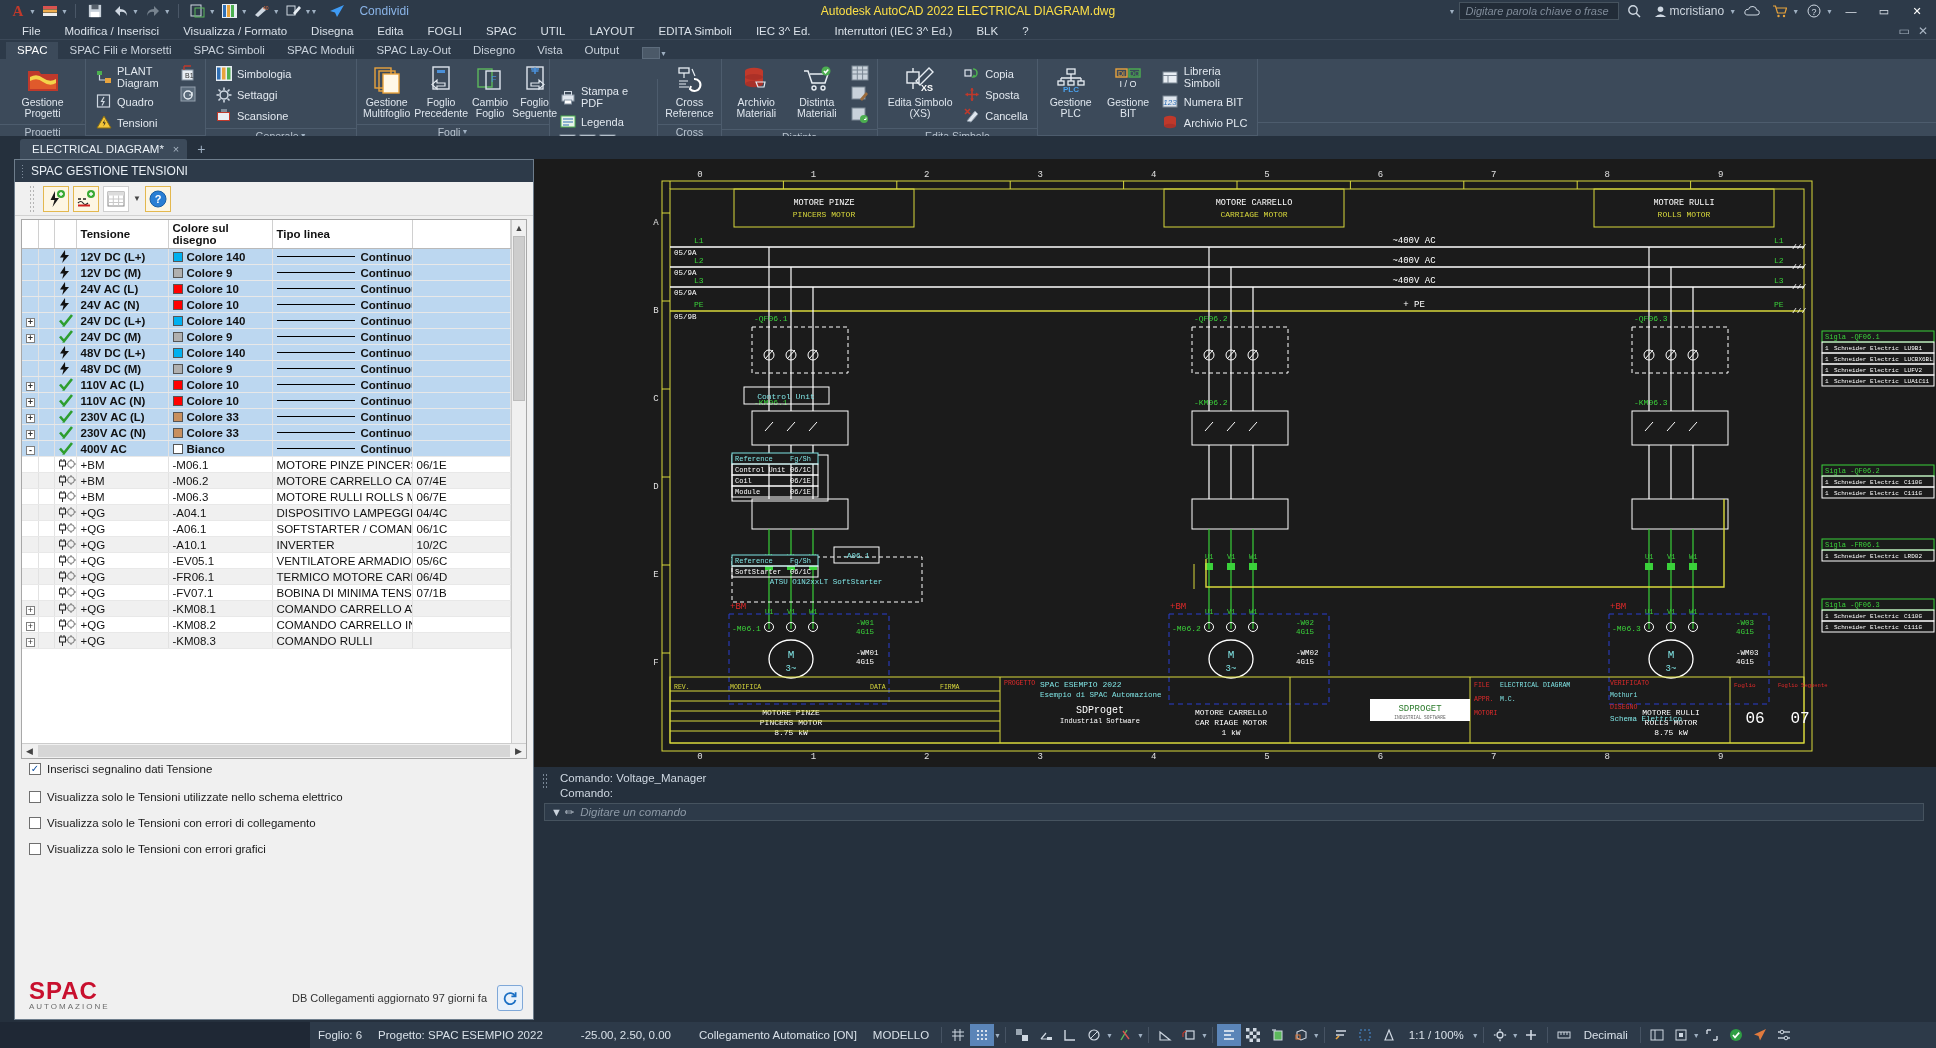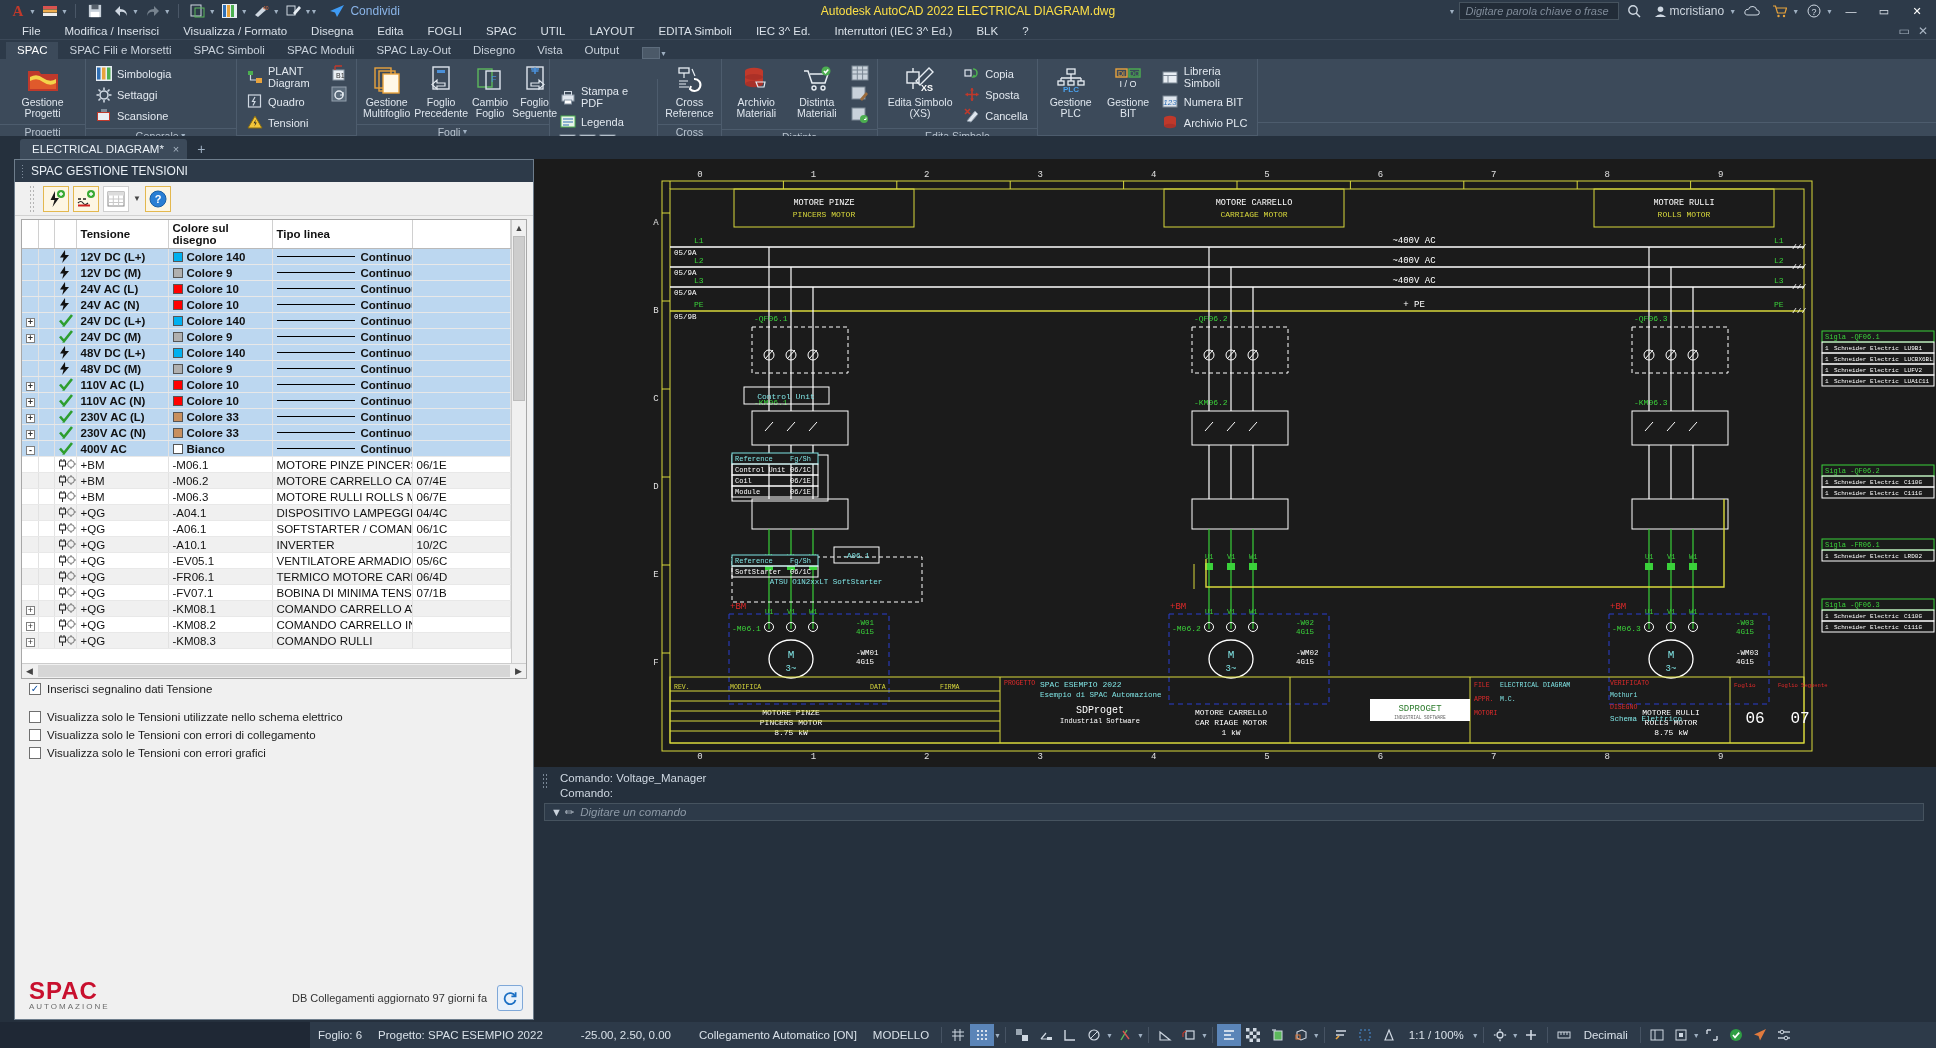--- a/index.html
+++ b/index.html
@@ -22,21 +22,21 @@
   }
   .tb-left { display: flex; align-items: center; gap: 2px; padding-left: 6px; }
   .tb-btn {
     width: 24px; height: 20px; display: flex; align-items: center; justify-content: center;
     color: #cfd6df; font-size: 12px; cursor: default;
   }
   .tb-btn.logo { color: #c0392b; font-weight: bold; font-size: 15px; font-family: "Liberation Serif", serif;}
   .caret { font-size: 7px; color: #9fb0c2; margin-left: -3px; }
   .tb-sep { width: 1px; height: 14px; background: #4a5767; margin: 0 5px; }
   .share {
-    display: flex; align-items: center; gap: 5px; color: #8ab4e8; margin-left: 10px; font-size: 12px;
+    display: flex; align-items: center; gap: 14px; color: #8ab4e8; margin-left: 10px; font-size: 12px;
   }
   .tb-title {
     position: absolute; left: 0; right: 0; text-align: center; font-size: 12px; color: #fde047;
     pointer-events: none;
   }
   .tb-right {
     margin-left: auto; display: flex; align-items: center; gap: 3px; padding-right: 4px;
   }
   .searchbox {
     width: 160px; height: 18px; background: #222c38; border: 1px solid #46535f;
@@ -119,21 +119,21 @@
     border-bottom:1px solid #d2d2d2;
   }
   .tbtn { width:26px;height:26px; border:1px solid #e3b84f; background:#fdf6e3;
           display:flex;align-items:center;justify-content:center;}
   .tbtn.plain{border:1px solid #cfcfcf;background:#fff;}
   .gripcol{width:6px;height:28px;background-image:radial-gradient(#b5b5b5 35%,transparent 36%);
            background-size:3px 4px;margin-right:4px;}
 
   
   .tblwrap { flex: 0 0 auto; margin: 3px 6px 0 6px; border:1px solid #a8a8a8; background:#fff;
-             height: 460px; position:relative; overflow:hidden;}
+             height: 540px; position:relative; overflow:hidden;}
   table.grid { border-collapse: collapse; width: 100%; font-size: 11.5px; color: #111; table-layout: fixed;}
   table.grid th {
     background: #fff; border-right: 1px solid #d0d0d0; border-bottom: 1px solid #b9b9b9;
     font-weight: bold; text-align: left; padding: 2px 4px; font-size: 11.5px; height: 18px;
   }
   table.grid td { border-right: 1px solid #e2e2e2; border-bottom: 1px solid #e8e8e8;
                   padding: 0 4px; height: 16px; white-space: nowrap; overflow: hidden;}
   tr.volt td { background: #bcd7f0; font-weight: bold; }
   tr.child td { background: #fff; font-weight: normal; }
   tr.child.alt td { background: #f0f0f0; }
@@ -149,21 +149,21 @@
   .hs-arrow{width:15px;height:14px;display:flex;align-items:center;justify-content:center;font-size:9px;color:#444;}
   .hs-bar{flex:1;height:12px;background:#d6d6d6;margin:0 1px;}
   .vscroll{position:absolute;right:0;top:0;width:15px;height:100%;background:#f0f0f0;border-left:1px solid #ccc;}
   .vs-arrow{width:14px;height:15px;display:flex;align-items:center;justify-content:center;font-size:9px;color:#444;}
   .vs-thumb{position:absolute;top:16px;left:1px;width:12px;height:165px;background:#cdcdcd;border:1px solid #bbb;}
 
   .pal-check { display:flex; align-items:center; gap:6px; font-size:11.5px; color:#1a1a1a; padding:4px 0 0 14px;}
   .cbox{width:12px;height:12px;border:1px solid #6f6f6f;background:#fff;display:inline-block;
         line-height:10px;text-align:center;font-size:10px;color:#0a4d9e;}
   .hint{ text-align:center; color:#8d8d8d; font-size:11.5px; padding: 12px 0 0 0;}
-  .pal-checks2{ padding: 16px 0 0 14px; display:flex;flex-direction:column;gap:6px;justify-content:flex-end;}
+  .pal-checks2{ padding: 16px 0 0 14px; display:flex;flex-direction:column;gap:14px;justify-content:flex-end;}
   .pal-footer{ margin-top:auto; display:flex; align-items:flex-end; padding: 0 10px 8px 14px;}
   .spaclogo{ color:#c8102e; font-weight:bold; font-size:24px; letter-spacing:1px; line-height:22px;}
   .spacsub{ color:#6b6b6b; font-size:8px; letter-spacing:2px; text-align:right;}
   .dbinfo{ margin-left:auto; display:flex; align-items:center; gap:10px; font-size:11px; color:#333;}
   .refbtn{width:26px;height:26px;border:1px solid #7fa8d8;background:#e8f1fb;border-radius:3px;
           display:flex;align-items:center;justify-content:center;color:#1a6fc4;font-size:14px;}
 
   
   .canvas {
     position: absolute; top: 159px; left: 534px; width: 1402px; height: 608px;
@@ -375,70 +375,20 @@
             <svg width="32" height="28" viewBox="0 0 32 28">
               <path d="M1 5 H12 L14 8 H31 V25 H1 Z" fill="#c0392b"></path>
               <path d="M3 11 Q10 7 16 12 Q23 17 29 13 V22 H3 Z" fill="#f3d34a"></path>
               <path d="M3 15 Q10 11 16 16 Q23 21 29 17 V23 H3 Z" fill="#e05a2b"></path>
             </svg>
           </span>
           <span>Gestione<br>Progetti</span>
         </div>
       </div>
       <div class="rgroup-title">Progetti</div>
-    </div>
-
-    <div class="rgroup" style="width:151px;">
-      <div class="rgroup-body">
-        <div class="smallcol">
-          <div class="smallbtn">
-            <span class="ico">
-              <svg width="16" height="15" viewBox="0 0 16 15">
-                  <rect width="16" height="15" fill="#e8eef4"></rect>
-                  <rect x="1" y="1.5" width="3.5" height="12" fill="#2f6fb5"></rect>
-                  <rect x="6" y="1.5" width="3.5" height="12" fill="#e8a33d"></rect>
-                  <rect x="11" y="1.5" width="3.5" height="12" fill="#4caf50"></rect>
-                </svg>
-            </span>
-            <span>Simbologia</span>
-          </div>
-          <div class="smallbtn">
-            <span class="ico">
-              <svg width="16" height="16" viewBox="0 0 16 16">
-                  <circle cx="8" cy="8" r="4" fill="none" stroke="#cfd8e2" stroke-width="1.6"></circle>
-                  <g stroke="#cfd8e2" stroke-width="1.6">
-                    <line x1="8" y1="0.5" x2="8" y2="3"></line>
-                    <line x1="8" y1="13" x2="8" y2="15.5"></line>
-                    <line x1="0.5" y1="8" x2="3" y2="8"></line>
-                    <line x1="13" y1="8" x2="15.5" y2="8"></line>
-                    <line x1="2.5" y1="2.5" x2="4.5" y2="4.5"></line>
-                    <line x1="11.5" y1="11.5" x2="13.5" y2="13.5"></line>
-                    <line x1="13.5" y1="2.5" x2="11.5" y2="4.5"></line>
-                    <line x1="4.5" y1="11.5" x2="2.5" y2="13.5"></line>
-                  </g>
-                </svg>
-            </span>
-            <span>Settaggi</span>
-          </div>
-          <div class="smallbtn">
-            <span class="ico">
-              <svg width="16" height="15" viewBox="0 0 16 15">
-                  <rect x="1" y="4" width="13" height="9" fill="#c0392b"></rect>
-                  <rect x="2" y="5" width="11" height="7" fill="#e8eef4"></rect>
-                  <path d="M5 1 L11 1 L11 4 L5 4 Z" fill="#7d8b99"></path>
-                </svg>
-            </span>
-            <span>Scansione</span>
-          </div>
-        </div>
-      </div>
-      <div class="rgroup-title dd-title">
-        <span>Generale</span>
-        <span class="caret">▼</span>
-      </div>
     </div>
 
     <div class="rgroup" style="width:120px;border-right:1px solid #4d5c6d;">
       <div class="rgroup-body">
         <div class="smallcol">
           <div class="smallbtn">
             <span class="ico">
               <svg width="16" height="15" viewBox="0 0 16 15">
                   <rect x="1" y="1" width="5" height="4" fill="#4caf50"></rect>
                   <rect x="9" y="8" width="6" height="5" fill="#e8a33d"></rect>
@@ -477,20 +427,70 @@
           <span class="ico">
             <svg width="18" height="18" viewBox="0 0 18 18">
                 <rect x="2" y="2" width="14" height="14" fill="#5b6b7b" stroke="#93a0ad"></rect>
                 <circle cx="9" cy="10" r="4" fill="none" stroke="#e8eef4" stroke-width="1.4"></circle>
                 <path d="M13 7 L13 10 L10 10" fill="none" stroke="#e8eef4" stroke-width="1.2"></path>
               </svg>
           </span>
         </div>
       </div>
       <div class="rgroup-title">&nbsp;</div>
+    </div>
+
+    <div class="rgroup" style="width:151px;">
+      <div class="rgroup-body">
+        <div class="smallcol">
+          <div class="smallbtn">
+            <span class="ico">
+              <svg width="16" height="15" viewBox="0 0 16 15">
+                  <rect width="16" height="15" fill="#e8eef4"></rect>
+                  <rect x="1" y="1.5" width="3.5" height="12" fill="#2f6fb5"></rect>
+                  <rect x="6" y="1.5" width="3.5" height="12" fill="#e8a33d"></rect>
+                  <rect x="11" y="1.5" width="3.5" height="12" fill="#4caf50"></rect>
+                </svg>
+            </span>
+            <span>Simbologia</span>
+          </div>
+          <div class="smallbtn">
+            <span class="ico">
+              <svg width="16" height="16" viewBox="0 0 16 16">
+                  <circle cx="8" cy="8" r="4" fill="none" stroke="#cfd8e2" stroke-width="1.6"></circle>
+                  <g stroke="#cfd8e2" stroke-width="1.6">
+                    <line x1="8" y1="0.5" x2="8" y2="3"></line>
+                    <line x1="8" y1="13" x2="8" y2="15.5"></line>
+                    <line x1="0.5" y1="8" x2="3" y2="8"></line>
+                    <line x1="13" y1="8" x2="15.5" y2="8"></line>
+                    <line x1="2.5" y1="2.5" x2="4.5" y2="4.5"></line>
+                    <line x1="11.5" y1="11.5" x2="13.5" y2="13.5"></line>
+                    <line x1="13.5" y1="2.5" x2="11.5" y2="4.5"></line>
+                    <line x1="4.5" y1="11.5" x2="2.5" y2="13.5"></line>
+                  </g>
+                </svg>
+            </span>
+            <span>Settaggi</span>
+          </div>
+          <div class="smallbtn">
+            <span class="ico">
+              <svg width="16" height="15" viewBox="0 0 16 15">
+                  <rect x="1" y="4" width="13" height="9" fill="#c0392b"></rect>
+                  <rect x="2" y="5" width="11" height="7" fill="#e8eef4"></rect>
+                  <path d="M5 1 L11 1 L11 4 L5 4 Z" fill="#7d8b99"></path>
+                </svg>
+            </span>
+            <span>Scansione</span>
+          </div>
+        </div>
+      </div>
+      <div class="rgroup-title dd-title">
+        <span>Generale</span>
+        <span class="caret">▼</span>
+      </div>
     </div>
 
     <div class="rgroup" style="width:193px;">
       <div class="rgroup-body">
         <div class="bigbtn">
           <span class="ico">
             <svg width="30" height="30" viewBox="0 0 30 30">
               <rect x="3" y="3" width="16" height="20" fill="none" stroke="#e8a33d" stroke-width="1.4"></rect>
               <rect x="7" y="6" width="16" height="20" fill="none" stroke="#e8a33d" stroke-width="1.4"></rect>
               <rect x="11" y="9" width="16" height="19" fill="#fff8e8" stroke="#e8a33d" stroke-width="1.4"></rect>

